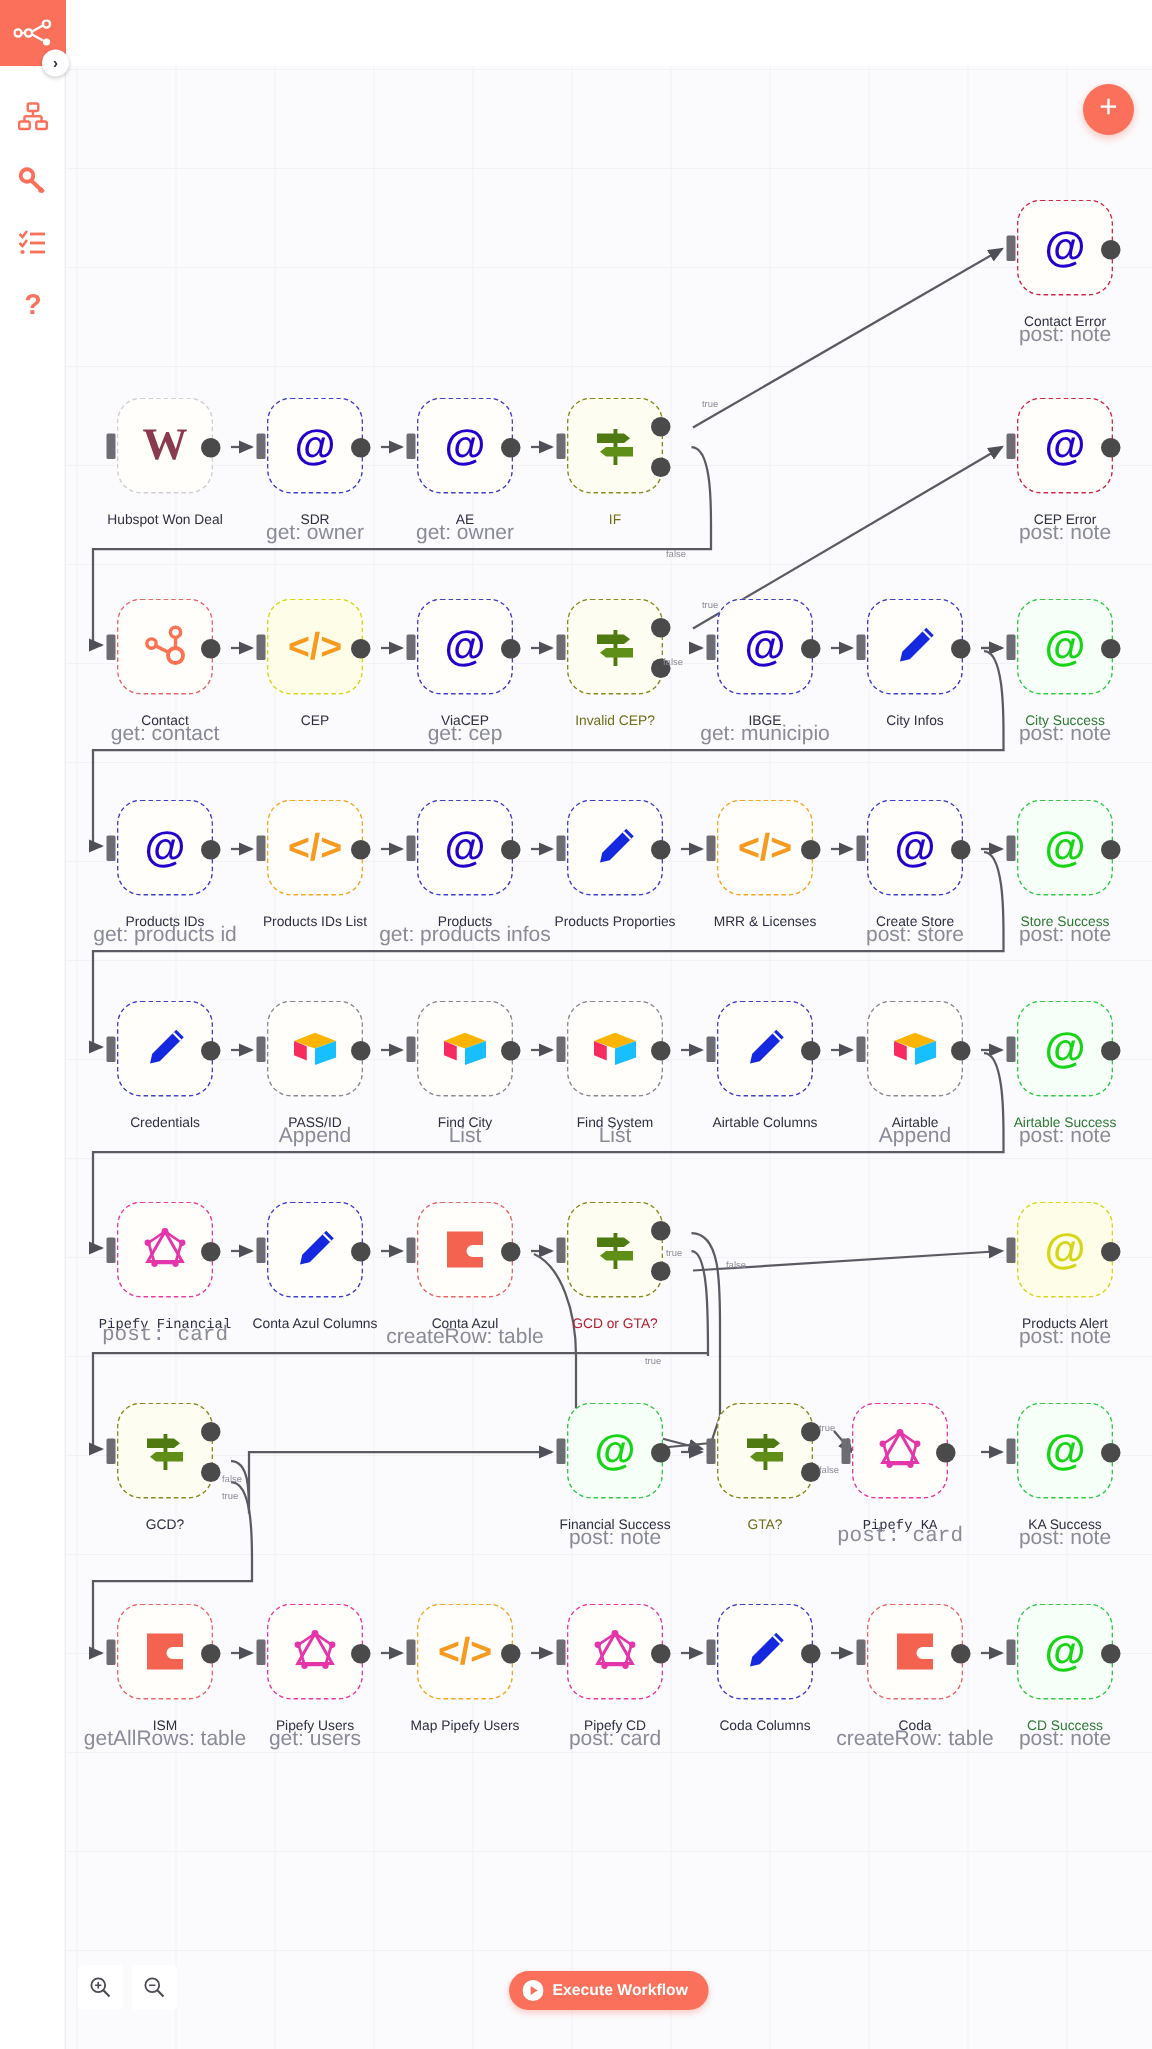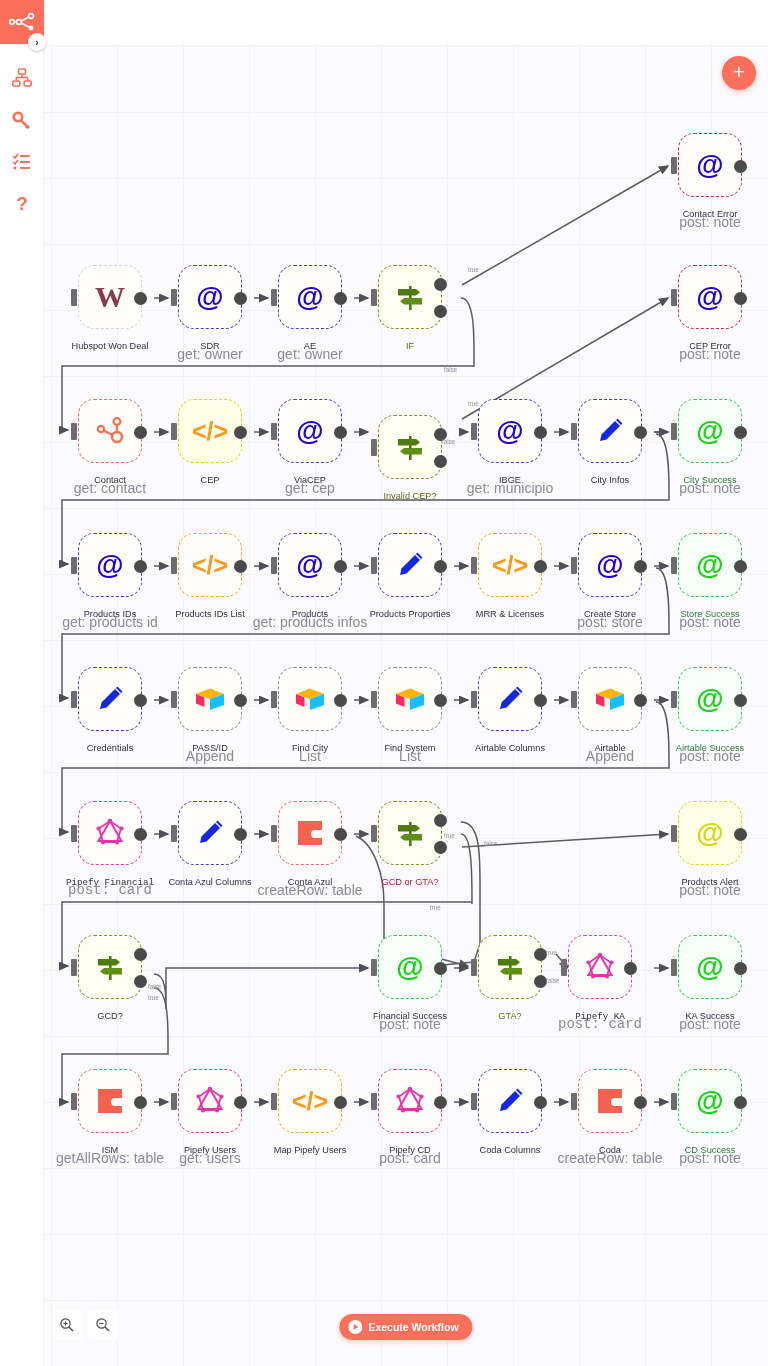--- a/index.html
+++ b/index.html
@@ -379,21 +379,21 @@
           <div class="node-box b-blue">
             <div class="node-ico">
               <span class="glyph" style="color:#2200cc;">@</span>
             </div>
             <span class="inport"></span>
             <span class="port"></span>
           </div>
           <div class="node-label lbl-dark">ViaCEP</div>
           <div class="node-sub">get: cep</div>
         </div>
-        <div class="node" style="left: 334px; top: 371px;">
+        <div class="node" style="left: 334px; top: 355px;">
           <div class="node-box b-olive">
             <div class="node-ico">
               <svg width="32" height="32" viewBox="0 0 32 32">
                 <rect x="15" y="5" width="2.6" height="24" fill="#4f7a12"></rect>
                 <path d="M4 8 h18 l4 3.2 -4 3.2 h-18 z" fill="#4f7a12"></path>
                 <path d="M28 17 h-18 l-4 3.2 4 3.2 h18 z" fill="#5f8f17"></path>
               </svg>
             </div>
             <span class="inport"></span>
             <span class="port p2"></span>

